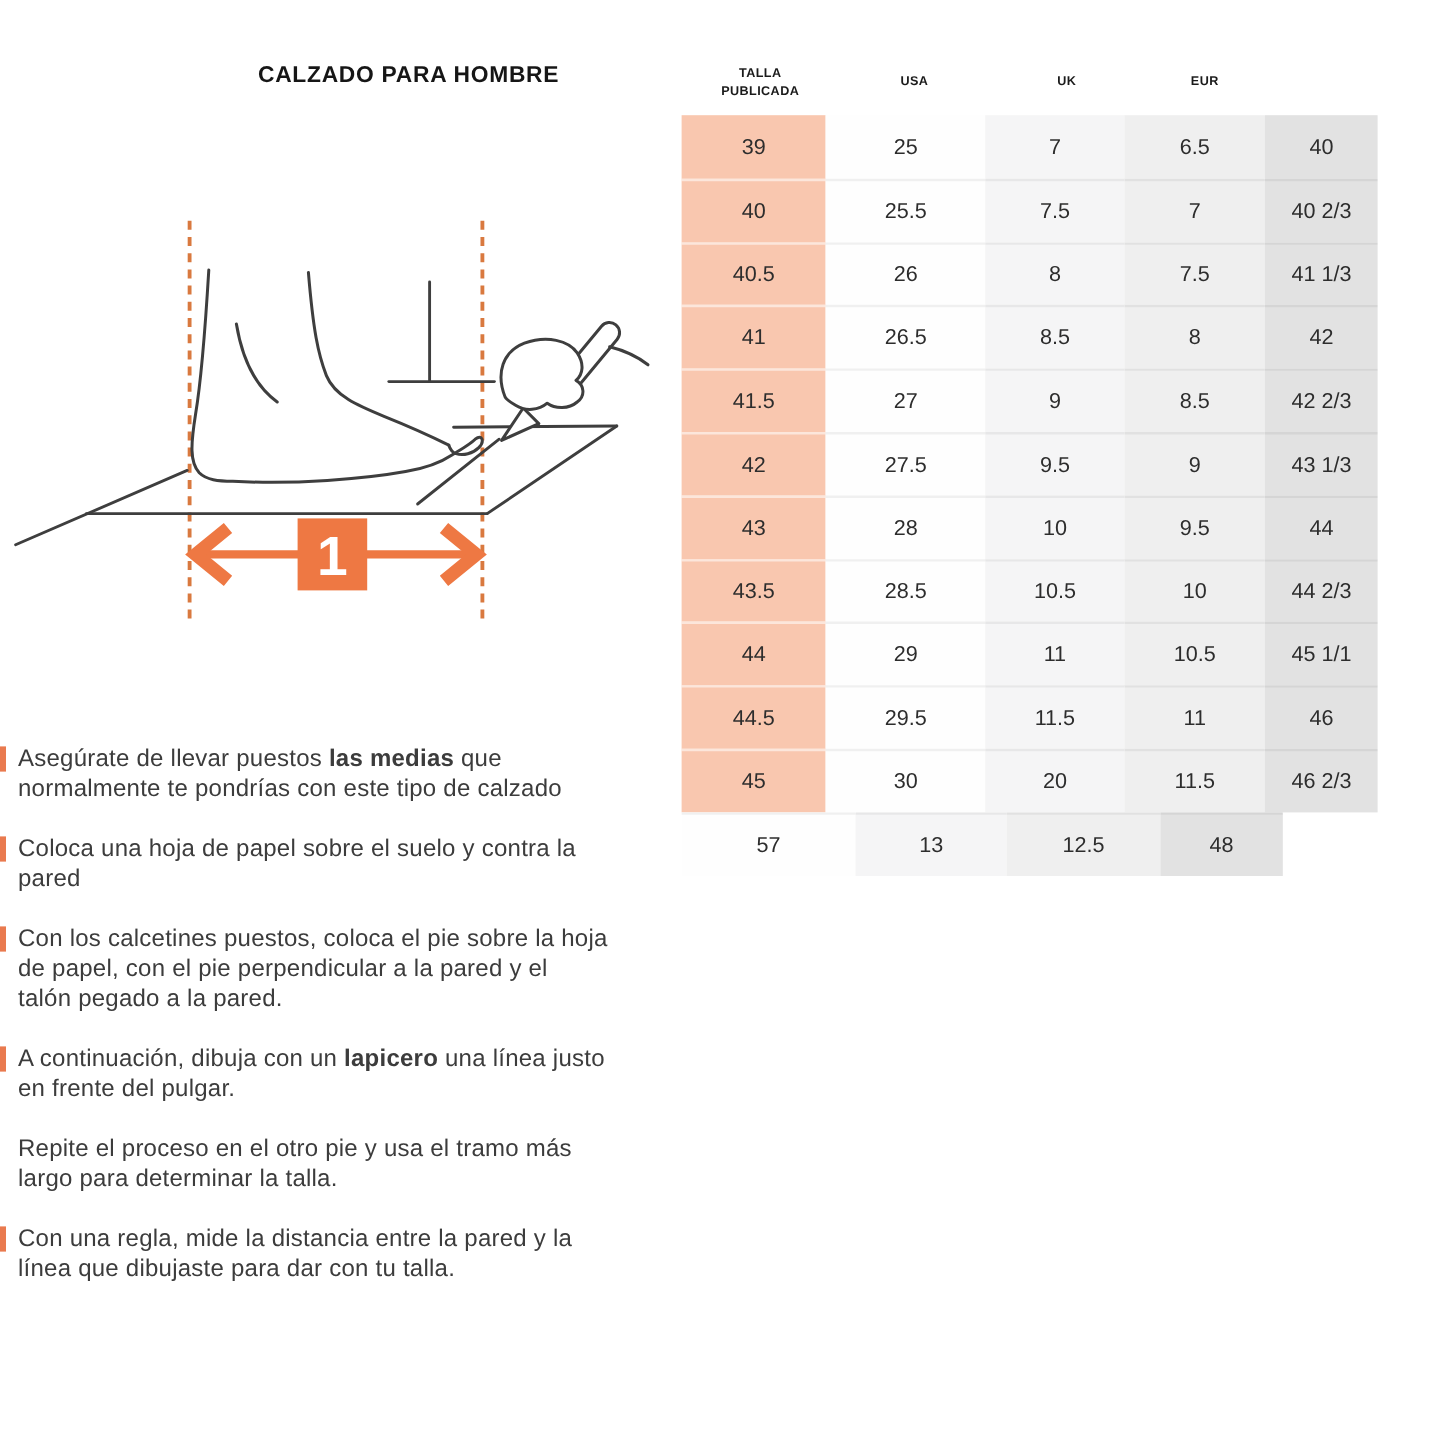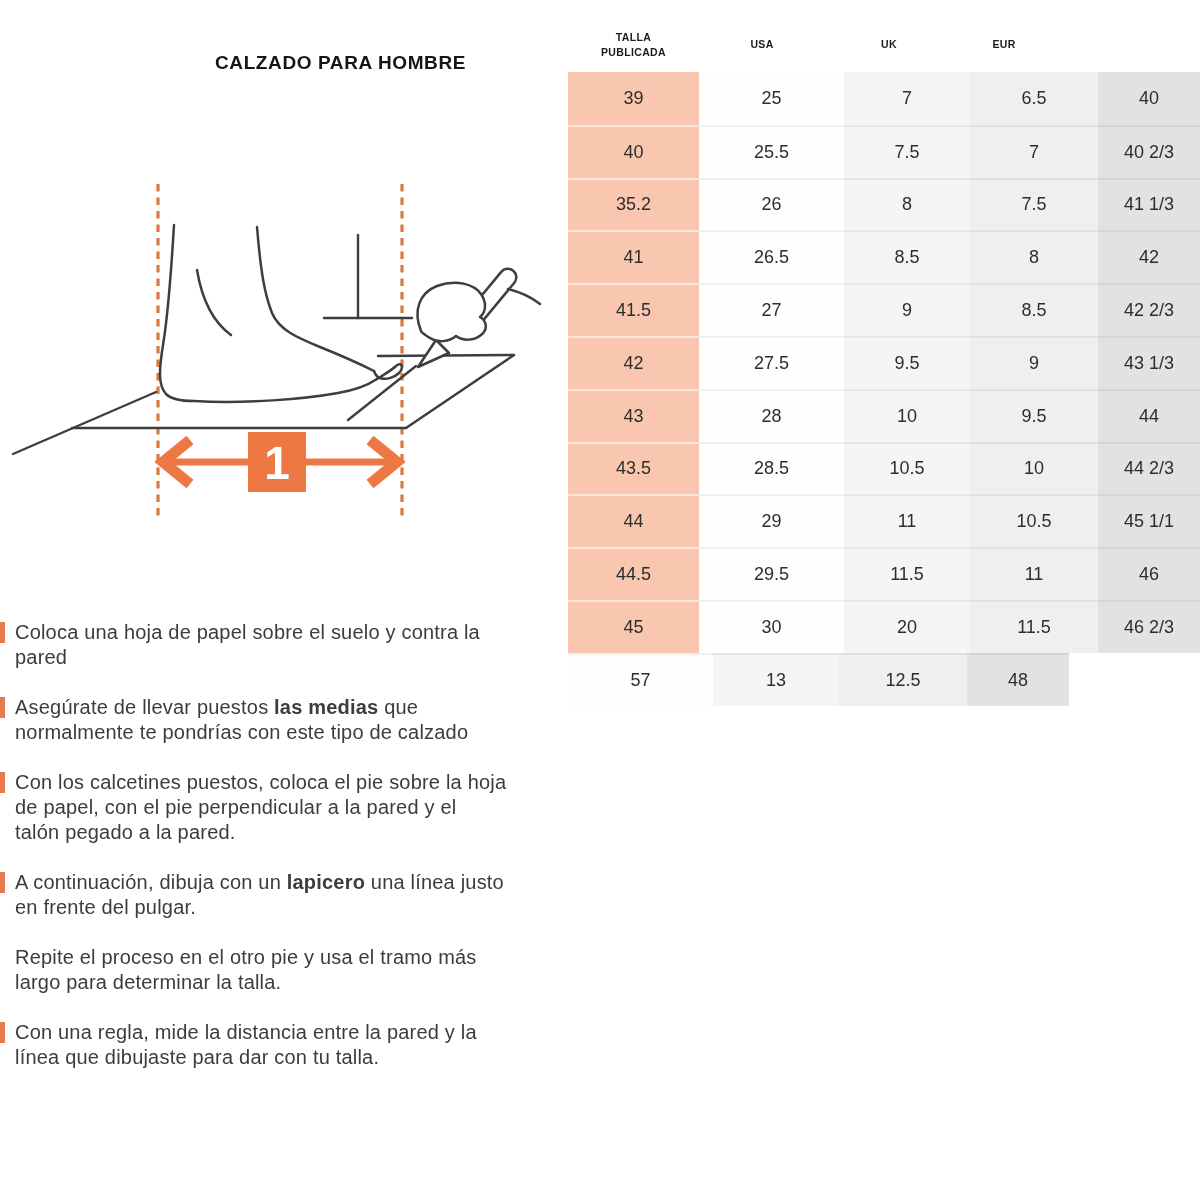--- a/index.html
+++ b/index.html
@@ -14,21 +14,21 @@
 
   .instructions{position:absolute;left:0;top:620px;width:640px;display:flex;
                 flex-direction:column;gap:25px;}
   .instruction{position:relative;padding-left:15px;font-size:20px;line-height:25px;
                color:#3c3c3c;letter-spacing:.2px;white-space:pre-wrap;}
   .instruction .bullet{position:absolute;left:0;top:2px;width:5px;height:21px;
                        background:#E97A4F;}
   .instruction .bold{font-weight:bold;}
 
   
-  .size-table{position:absolute;left:568px;top:18px;width:632px;}
+  .size-table{position:absolute;left:568px;top:42px;width:580px;}
   .thead{display:flex;height:54px;}
   .trow{display:flex;height:52.8px;}
   .hcell,.cell{box-sizing:border-box;display:flex;align-items:center;justify-content:center;
                text-align:center;}
   .hcell{font-size:10.5px;font-weight:bold;letter-spacing:.35px;line-height:1.45;
          color:#1b1b1b;white-space:pre-line;background:#fff;}
   .cell{font-size:18px;color:#2d2d2d;}
   .c0{width:131px;} .c1{width:145px;} .c2{width:126px;} .c3{width:128px;} .c4{width:102px;}
   .b0{background:#F9C7AF;} .b1{background:#FEFEFE;} .b2{background:#F5F5F6;}
   .b3{background:#EFEFEF;} .b4{background:#E2E2E2;}
@@ -92,24 +92,24 @@
     <g>
       <line x1="170" y1="282" x2="390" y2="282" stroke="#EE7843" stroke-width="7"></line>
       <path d="M 190,260 L 163,282 L 190,304" stroke="#EE7843" stroke-width="11" fill="none"></path>
       <path d="M 370,260 L 397,282 L 370,304" stroke="#EE7843" stroke-width="11" fill="none"></path>
       <rect x="248" y="252" width="58" height="60" fill="#EE7843"></rect>
       <text x="277" y="299" text-anchor="middle" font-size="46" font-weight="bold" fill="#ffffff" font-family="Liberation Sans, DejaVu Sans, sans-serif">1</text>
     </g>
   </svg>
 
   <div class="instructions">
+      <div class="instruction"><span class="bullet"></span><span>Asegúrate de llevar puestos </span><span class="bold">las medias</span><span> que
+normalmente te pondrías con este tipo de calzado</span></div>
       <div class="instruction"><span class="bullet"></span><span>Coloca una hoja de papel sobre el suelo y contra la
 pared</span></div>
-      <div class="instruction"><span class="bullet"></span><span>Asegúrate de llevar puestos </span><span class="bold">las medias</span><span> que
-normalmente te pondrías con este tipo de calzado</span></div>
       <div class="instruction"><span class="bullet"></span><span>Con los calcetines puestos, coloca el pie sobre la hoja
 de papel, con el pie perpendicular a la pared y el
 talón pegado a la pared.</span></div>
       <div class="instruction"><span class="bullet"></span><span>A continuación, dibuja con un </span><span class="bold">lapicero</span><span> una línea justo
 en frente del pulgar.</span></div>
       <div class="instruction"><span>Repite el proceso en el otro pie y usa el tramo más
 largo para determinar la talla.</span></div>
       <div class="instruction"><span class="bullet"></span><span>Con una regla, mide la distancia entre la pared y la
 línea que dibujaste para dar con tu talla.</span></div>
     </div>
@@ -131,21 +131,21 @@
           <div class="cell c4 b4">40</div>
         </div>
         <div class="trow">
           <div class="cell c0 b0">40</div>
           <div class="cell c1 b1">25.5</div>
           <div class="cell c2 b2">7.5</div>
           <div class="cell c3 b3">7</div>
           <div class="cell c4 b4">40 2/3</div>
         </div>
         <div class="trow">
-          <div class="cell c0 b0">35.2</div>
+          <div class="cell c0 b0">40.5</div>
           <div class="cell c1 b1">26</div>
           <div class="cell c2 b2">8</div>
           <div class="cell c3 b3">7.5</div>
           <div class="cell c4 b4">41 1/3</div>
         </div>
         <div class="trow">
           <div class="cell c0 b0">41</div>
           <div class="cell c1 b1">26.5</div>
           <div class="cell c2 b2">8.5</div>
           <div class="cell c3 b3">8</div>

